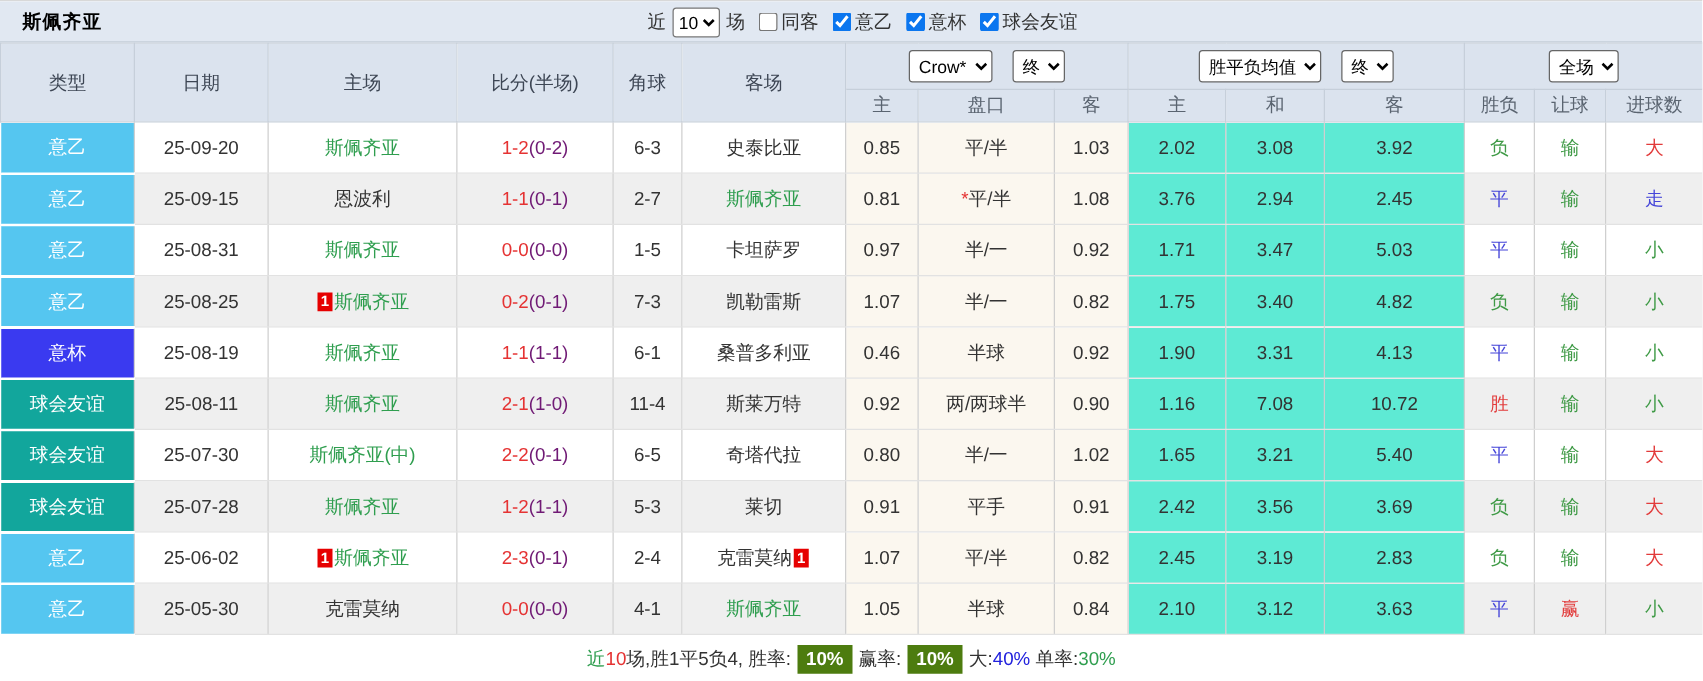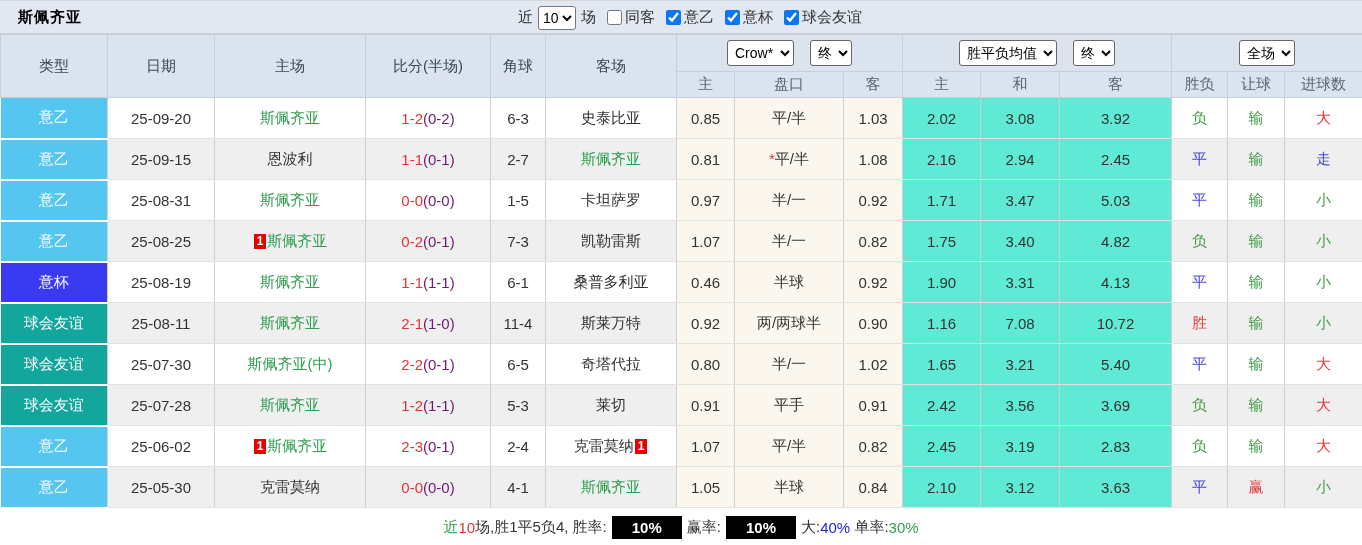--- a/index.html
+++ b/index.html
@@ -41,21 +41,21 @@
   td.green{color:#3f9a46}
   td.red{color:#e23b3b}
   td.blue{color:#4646d9}
 
   
   .footer{height:38px;display:flex;align-items:center;justify-content:center;font-size:15px;color:#333;background:#fff}
   .footer span{white-space:pre}
   .footer .green{color:#2f9e4f}
   .footer .red{color:#e53333}
   .footer .blue{color:#2222dd}
-  .rate-badge{background:#000000;color:#fff;font-weight:bold;padding:3px 20px;margin:8px 5px}
+  .rate-badge{background:#4d7c0f;color:#fff;font-weight:bold;padding:3px 7px;margin:8px 5px}
 </style>
 </head>
 <body>
 
 <div class="page">
 
   <div class="topbar">
     <div class="title">斯佩齐亚</div>
     <div class="controls">
       <span class="lbl">近</span>
@@ -149,21 +149,21 @@
         <tr class="even">
           <td class="type league">意乙</td>
           <td class="date">25-09-15</td>
           <td class="team"><span class="t">恩波利</span></td>
           <td class="score"><span class="ft">1-1</span><span class="ht">(0-1)</span></td>
           <td class="corner">2-7</td>
           <td class="team"><span class="g">斯佩齐亚</span></td>
           <td class="crow">0.81</td>
           <td class="crow"><span class="star">*</span><span class="t">平/半</span></td>
           <td class="crow">1.08</td>
-          <td class="avg">2.16</td>
+          <td class="avg">3.76</td>
           <td class="avg">2.94</td>
           <td class="avg">2.45</td>
           <td class="blue">平</td>
           <td class="green">输</td>
           <td class="blue">走</td>
         </tr>
         <tr class="odd">
           <td class="type league">意乙</td>
           <td class="date">25-08-31</td>
           <td class="team"><span class="g">斯佩齐亚</span></td>

